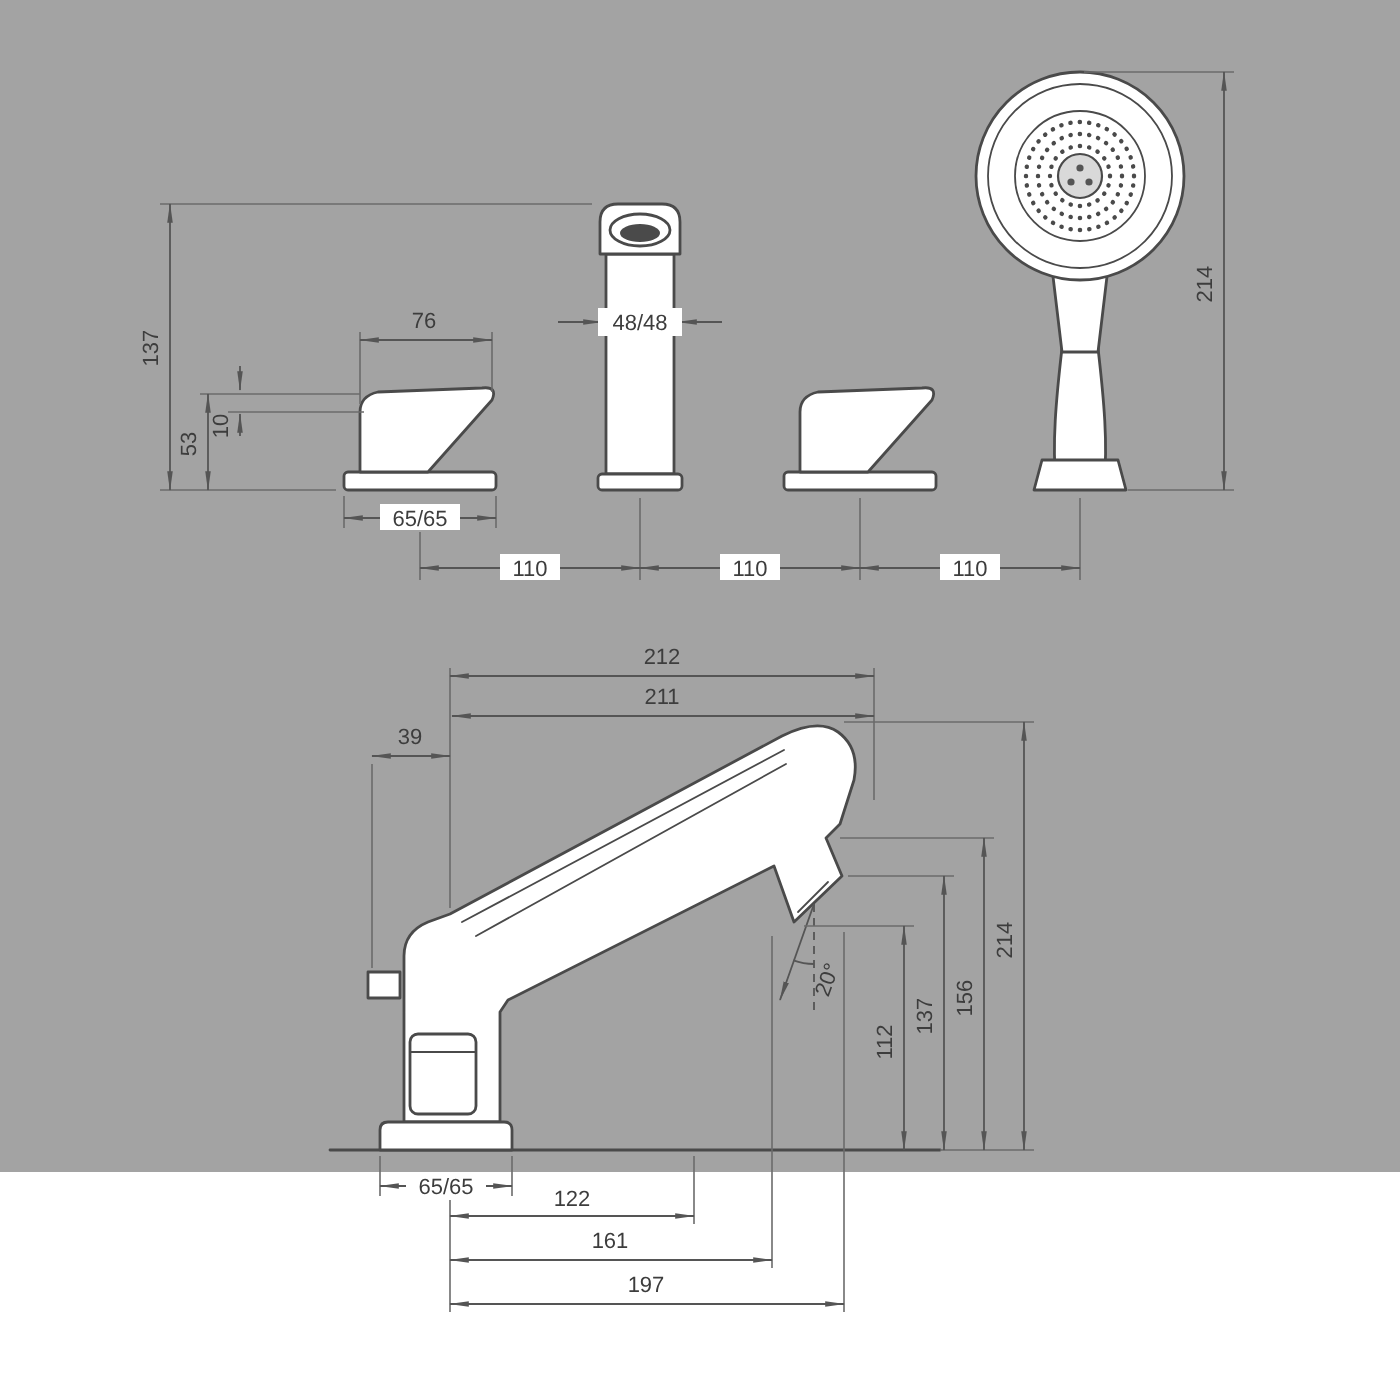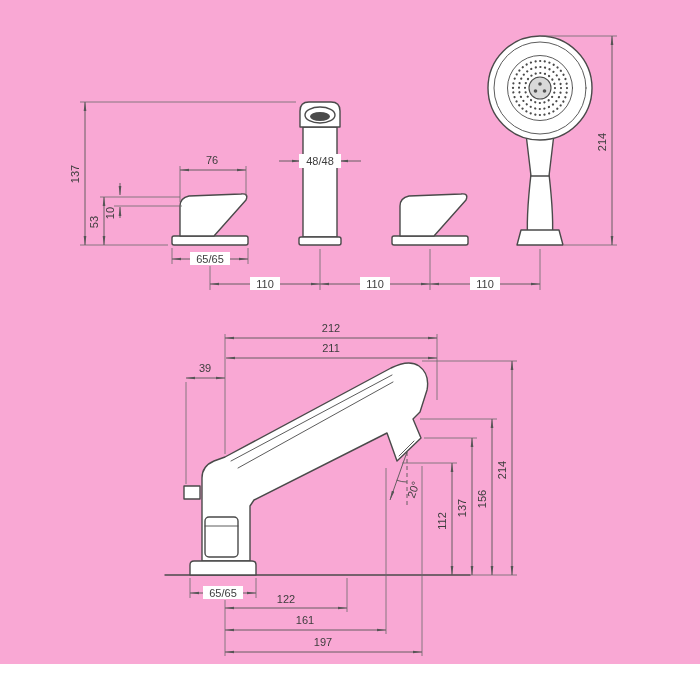--- a/index.html
+++ b/index.html
@@ -1,16 +1,16 @@
 <!DOCTYPE html>
 <html><head>
 <meta charset="utf-8">
 <style>
   html,body{margin:0;padding:0;background:#fff;width:700px;height:700px;overflow:hidden;}
-  .page{width:700px;height:664px;background:#f9a8d4;position:relative;}
+  .page{width:700px;height:586px;background:#a3a3a3;position:relative;}
   svg{display:block;}
   .objf{fill:#ffffff;stroke:#4a4a4a;stroke-width:1.4;stroke-linejoin:round;stroke-linecap:round;}
   .obj{fill:none;stroke:#4a4a4a;stroke-width:1.4;stroke-linejoin:round;stroke-linecap:round;}
   .det{fill:none;stroke:#4a4a4a;stroke-width:0.9;stroke-linecap:round;}
   .ext{fill:none;stroke:#6b6b6b;stroke-width:0.8;}
   .dl{fill:none;stroke:#555555;stroke-width:0.9;}
   .dash{fill:none;stroke:#555555;stroke-width:0.9;stroke-dasharray:4 3;}
   .dots{fill:none;stroke:#4a4a4a;stroke-width:2.2;stroke-dasharray:0.1 4.6;stroke-linecap:round;}
   .bg{fill:#ffffff;}
   text.dim{font-family:"Liberation Sans", sans-serif;font-size:11px;fill:#3d3d3d;text-anchor:middle;}

